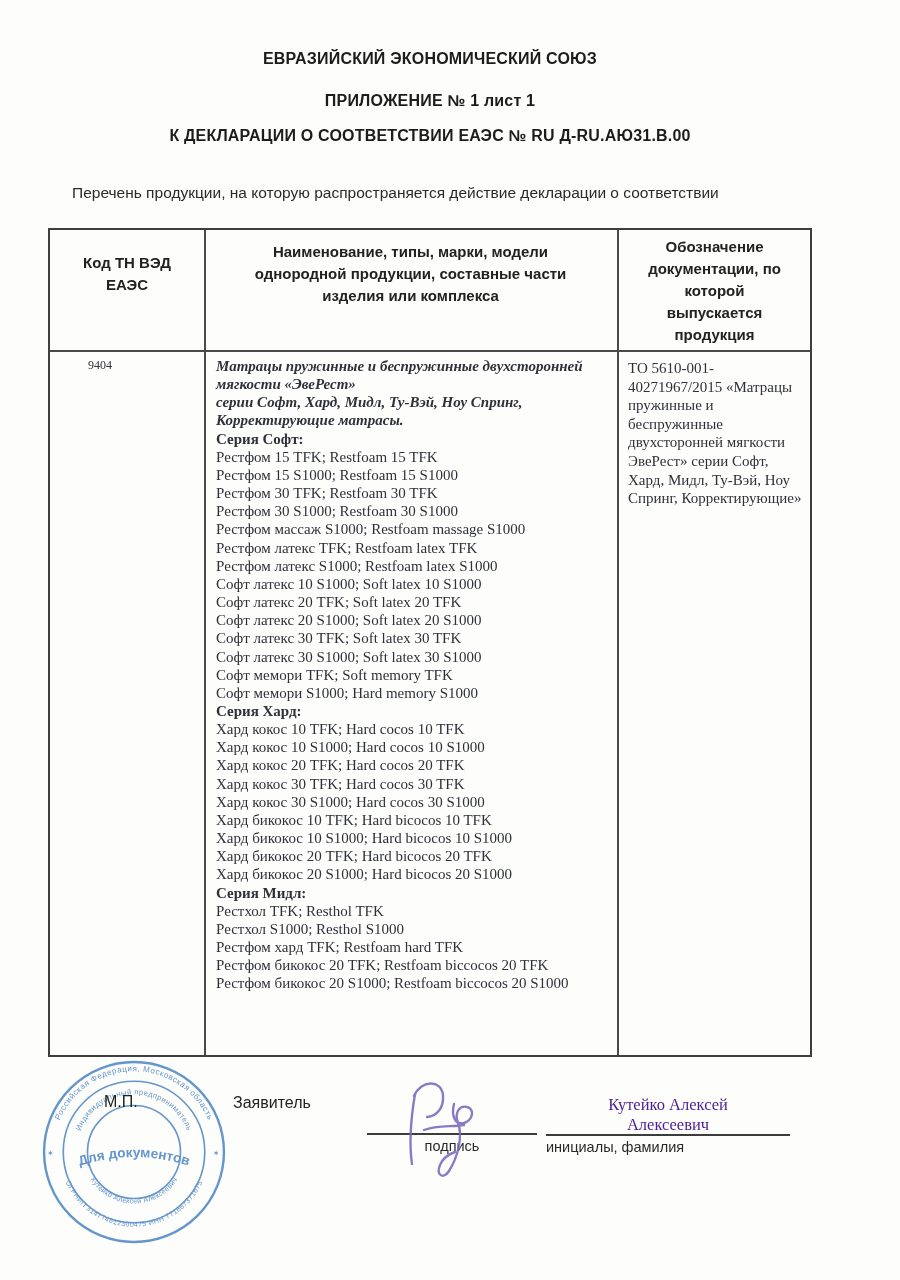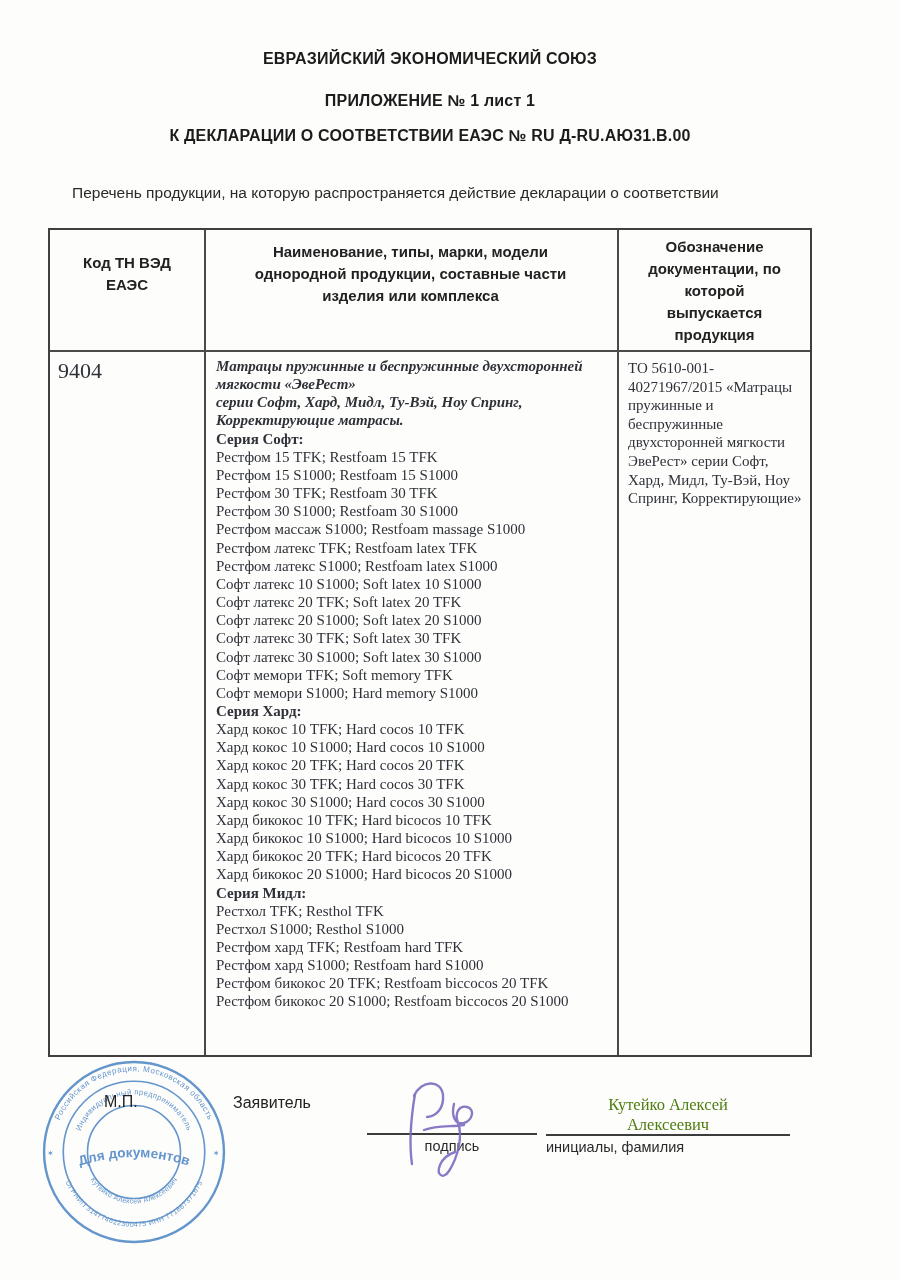--- a/index.html
+++ b/index.html
@@ -11,33 +11,33 @@
   
   .doc-table{position:absolute;left:48px;top:228px;width:764px;height:829px;
              border:2px solid #3f3f3f;box-sizing:border-box;}
   .col-div{position:absolute;top:0;bottom:0;width:2px;background:#4a4a4a;}
   .row-div{position:absolute;left:0;right:0;height:2px;background:#4a4a4a;top:120px;}
   .hcell{position:absolute;top:0;height:88px;display:flex;align-items:center;justify-content:center;
          text-align:center;font-weight:bold;font-size:15px;line-height:22px;white-space:pre-line;color:#222;}
   .hcell.h3{align-items:flex-start;padding-top:6px;box-sizing:border-box;}
   .bcell{position:absolute;top:122px;bottom:0;box-sizing:border-box;
          font-family:"Liberation Serif",serif;color:#2e3138;}
-  .code{padding:6px 0 0 8px;font-size:22px;}
+  .code{padding:6px 0 0 8px;font-size:12px;margin-left:30px;}
   .plines{padding:5px 4px 0 10px;font-size:15px;line-height:18.15px;}
   .plines div{white-space:nowrap;}
   .ln-bi{font-weight:bold;font-style:italic;}
   .ln-b{font-weight:bold;}
   .dlines{padding:7px 4px 0 9px;font-size:15px;line-height:18.6px;}
   
   .mp{position:absolute;left:104px;top:1093px;font-size:16px;color:#222;z-index:3;}
   .applicant{position:absolute;left:233px;top:1094px;font-size:16px;color:#222;}
   .sig-line{position:absolute;left:367px;top:1133px;width:170px;border-top:2px solid #3c3c3c;}
   .sig-caption{position:absolute;left:367px;top:1138px;width:170px;text-align:center;font-size:14.5px;color:#2a2a2a;}
   .name-block{position:absolute;left:545px;top:1095px;width:246px;text-align:center;
-              font-family:"Liberation Serif",serif;font-size:16.5px;line-height:20px;color:#4d7c0f;}
+              font-family:"Liberation Serif",serif;font-size:16.5px;line-height:20px;color:#4c1d95;}
   .name-line{position:absolute;left:546px;top:1134px;width:244px;border-top:2px solid #3c3c3c;}
   .name-caption{position:absolute;left:546px;top:1139px;width:244px;text-align:left;font-size:14.5px;color:#2a2a2a;}
   .stamp{position:absolute;left:38px;top:1056px;width:192px;height:192px;opacity:.88;z-index:2;}
   .signature{position:absolute;left:396px;top:1078px;width:110px;height:112px;z-index:2;opacity:.9;}
 </style>
 </head>
 <body>
 
 <div class="page">
 
@@ -90,21 +90,20 @@
         <div>Хард кокос 30 TFK; Hard cocos 30 TFK</div>
         <div>Хард кокос 30 S1000; Hard cocos 30 S1000</div>
         <div>Хард бикокос 10 TFK; Hard bicocos 10 TFK</div>
         <div>Хард бикокос 10 S1000; Hard bicocos 10 S1000</div>
         <div>Хард бикокос 20 TFK; Hard bicocos 20 TFK</div>
         <div>Хард бикокос 20 S1000; Hard bicocos 20 S1000</div>
         <div class="ln-b">Серия Мидл:</div>
         <div>Рестхол TFK; Resthol TFK</div>
         <div>Рестхол S1000; Resthol S1000</div>
         <div>Рестфом хард TFK; Restfoam hard TFK</div>
-        <div>Рестфом хард S1000; Restfoam hard S1000</div>
         <div>Рестфом бикокос 20 TFK; Restfoam biccocos 20 TFK</div>
         <div>Рестфом бикокос 20 S1000; Restfoam biccocos 20 S1000</div>
       </div>
     <div class="bcell dlines" style="left:569px;width:191px;">
         <div>ТО 5610-001-</div>
         <div>40271967/2015 «Матрацы</div>
         <div>пружинные и</div>
         <div>беспружинные</div>
         <div>двухсторонней мягкости</div>
         <div>ЭвеРест» серии Софт,</div>

